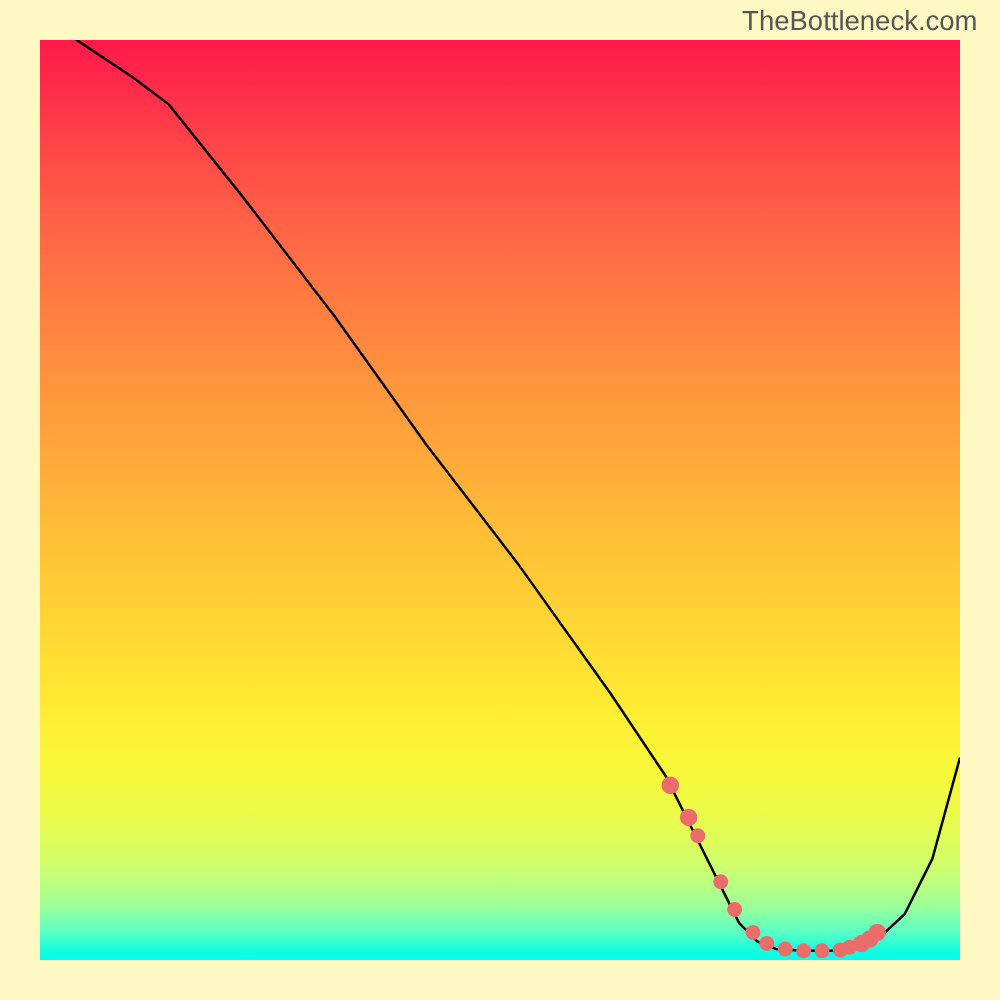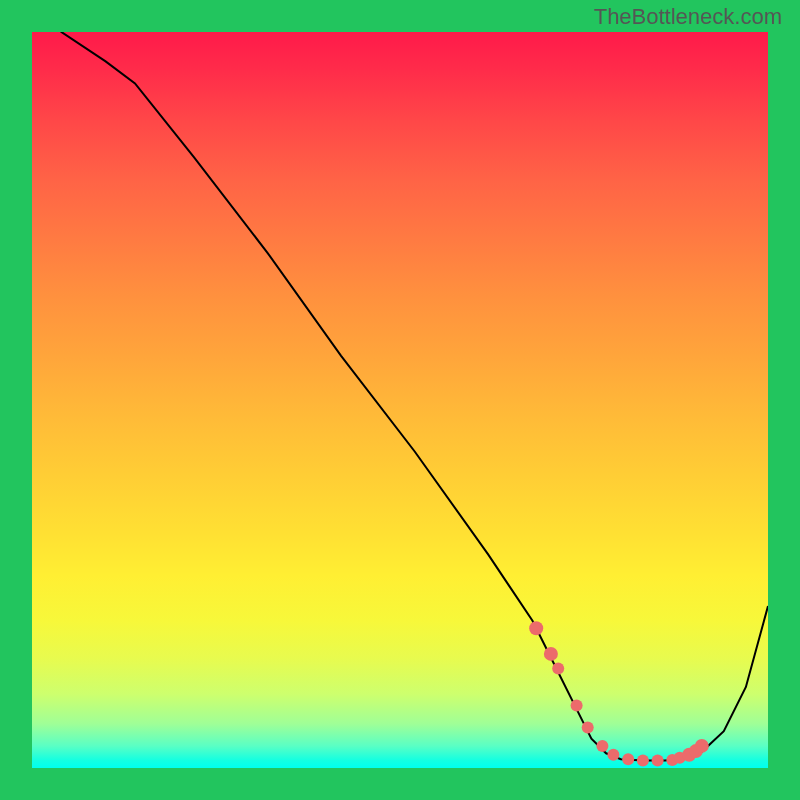--- a/index.html
+++ b/index.html
@@ -8,21 +8,21 @@
     background: #000;
     width: 800px;
     height: 800px;
     overflow: hidden;
     font-family: Arial, sans-serif;
   }
   .container {
     width: 800px;
     height: 800px;
     position: relative;
-    background: #22c55e;
+    background: #fef9c3;
   }
   .watermark {
     position: absolute;
     top: 4px;
     right: 18px;
     color: #555;
     font-size: 22px;
     font-weight: 500;
     z-index: 10;
   }

